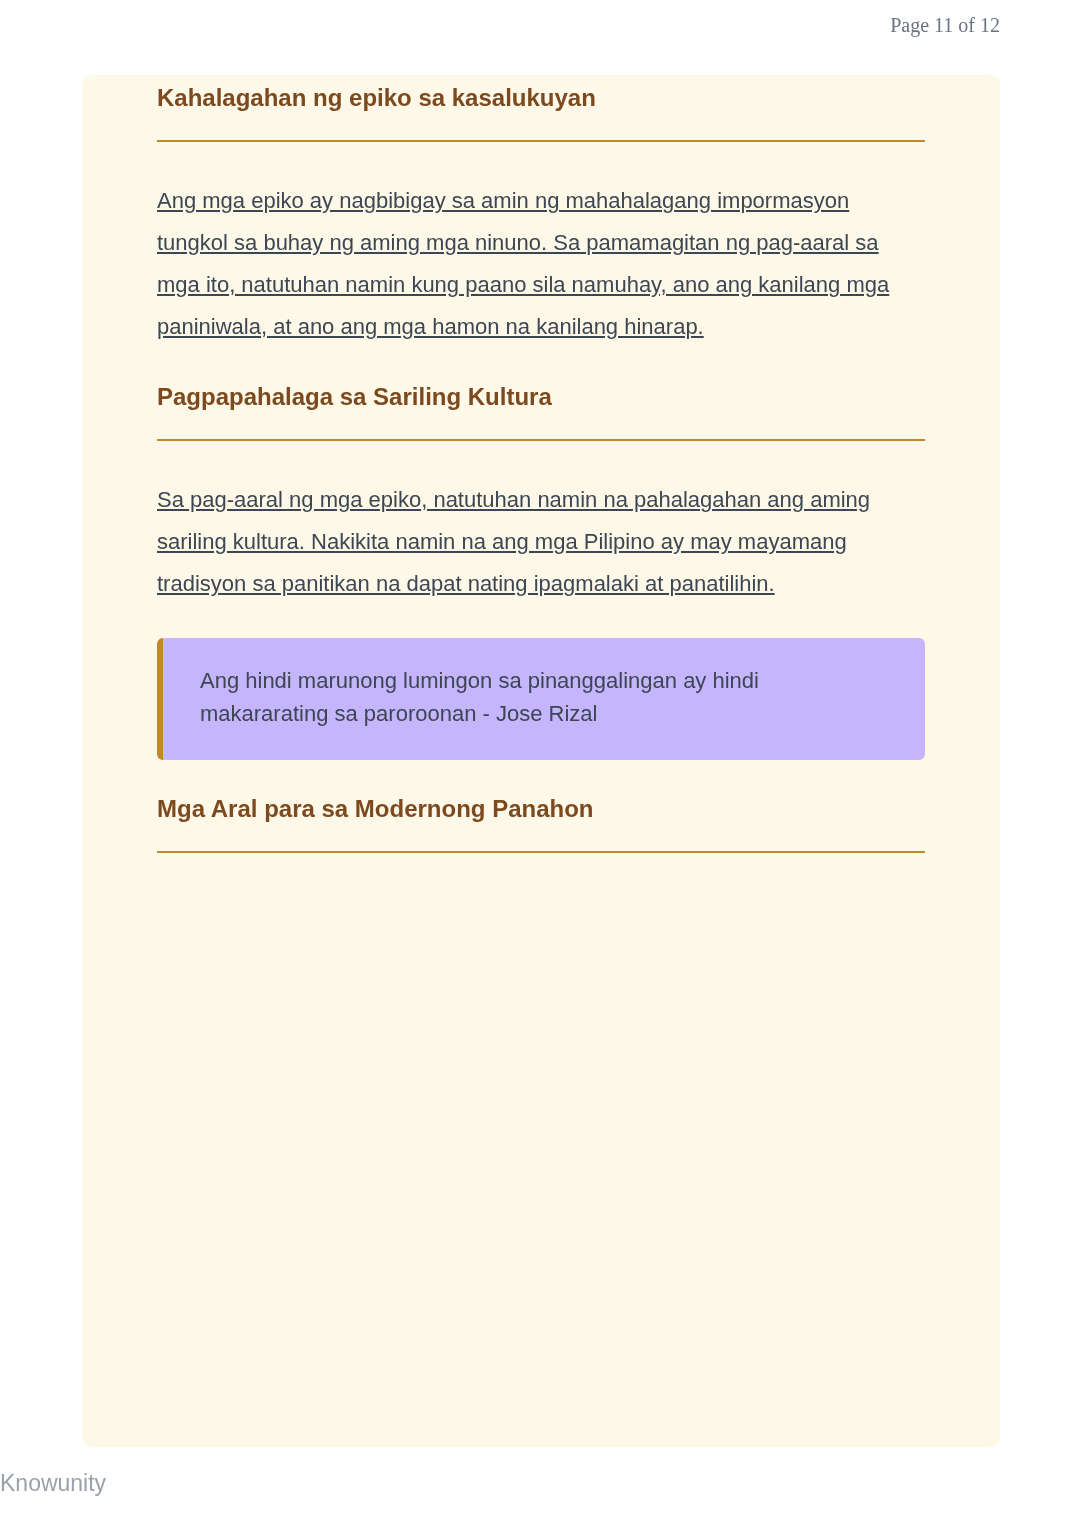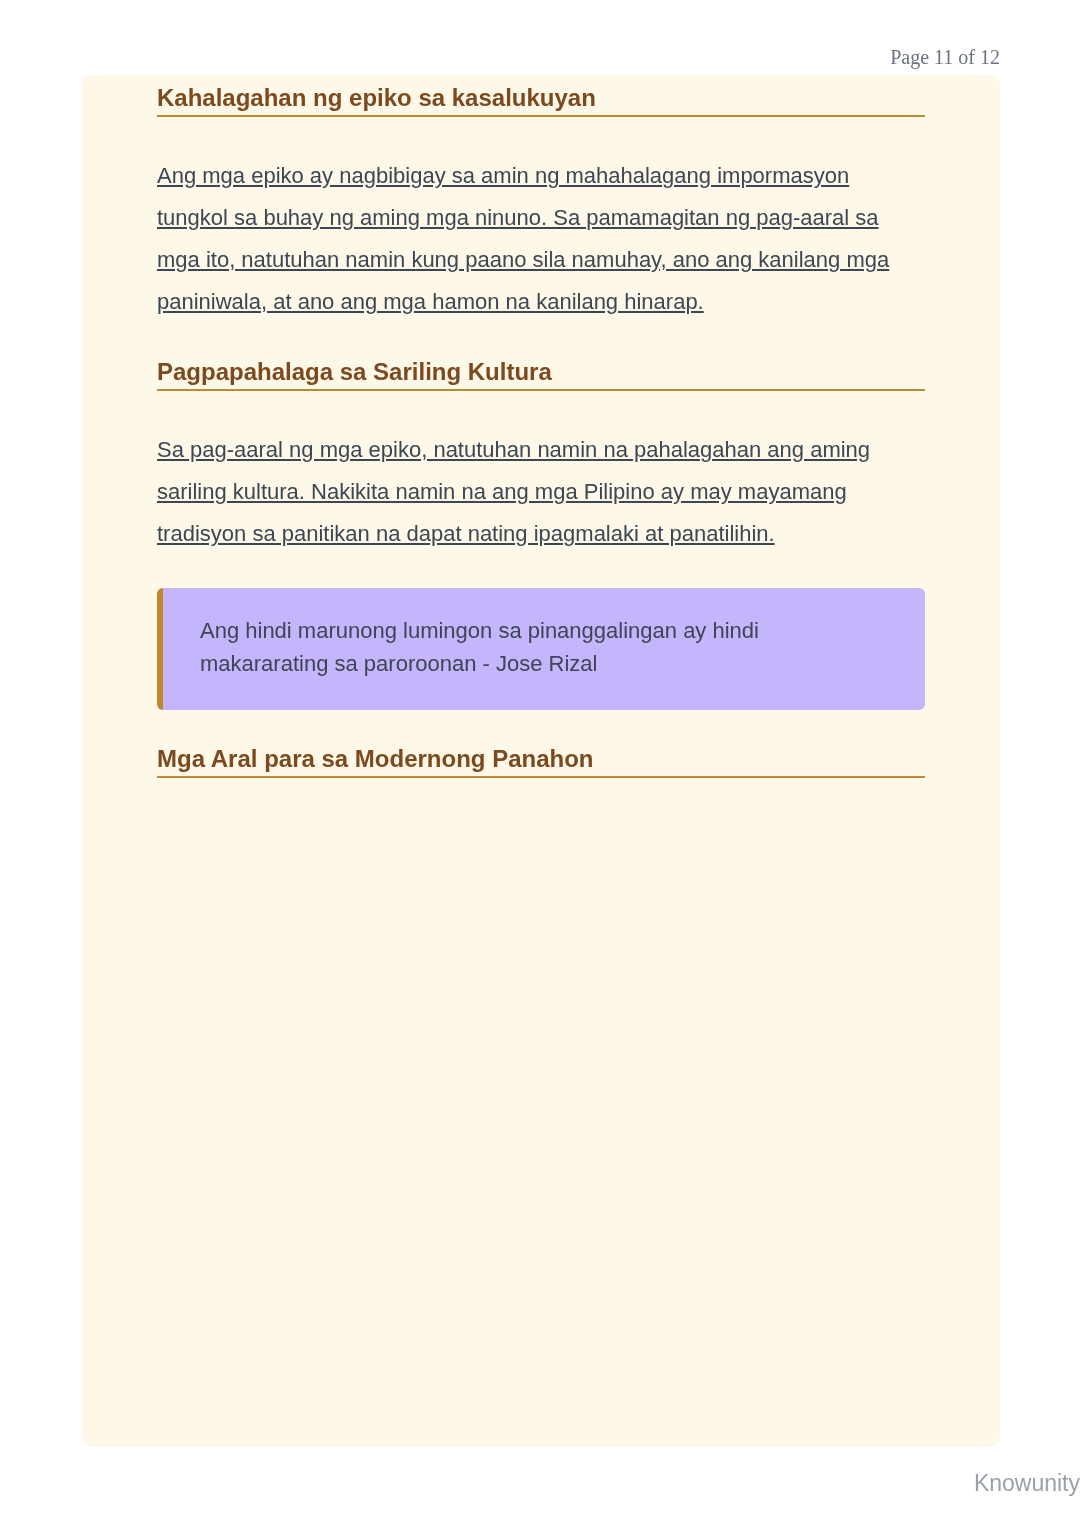--- a/index.html
+++ b/index.html
@@ -10,39 +10,38 @@
     font-family: "Liberation Sans", sans-serif;
     position: relative;
   }
   .page-indicator {
     position: absolute;
     top: 14px;
     right: 80px;
     font-family: "Liberation Serif", serif;
     font-size: 20px;
     color: #6b7280;
-    margin-top: 32px;
   }
   .panel {
     position: absolute;
     left: 82px;
     top: 75px;
     width: 918px;
     height: 1372px;
     background: #fdf8e7;
     border-radius: 10px;
     padding: 8px 75px 40px 75px;
     overflow: hidden;
   }
   .heading {
     font-size: 24px;
     font-weight: bold;
     line-height: 29px;
     color: #7c4a1e;
-    padding-bottom: 3px;
+    padding-bottom: 28px;
     border-bottom: 2px solid #bd8b2e;
     margin: 34px 0 38px 0;
   }
   .heading.first { margin-top: 0; }
   .para {
     font-size: 22px;
     line-height: 42px;
     color: #3d4653;
     margin: 0 0 15px 0;
     text-decoration: underline;
@@ -55,21 +54,21 @@
     margin: 33px 0 32px 0;
     font-size: 22px;
     line-height: 33px;
     color: #3d4653;
   }
   .footer {
     position: absolute;
     top: 1470px;
     left: 0;
     width: 100%;
-    text-align: right;
+    text-align: left;
     font-size: 23px;
     color: #9aa1a9;
   }
 </style>
 </head>
 <body>
 
 <div class="page-indicator">Page 11 of 12</div>
 
 <div class="panel">

